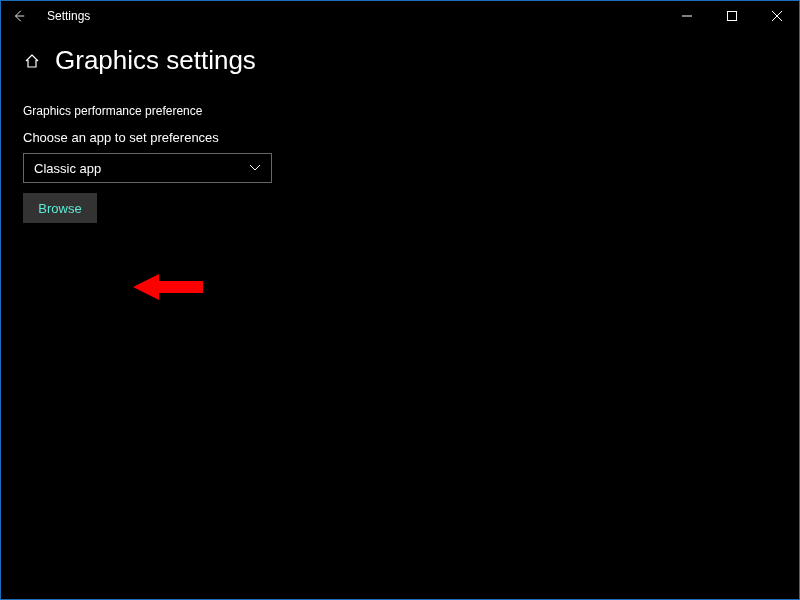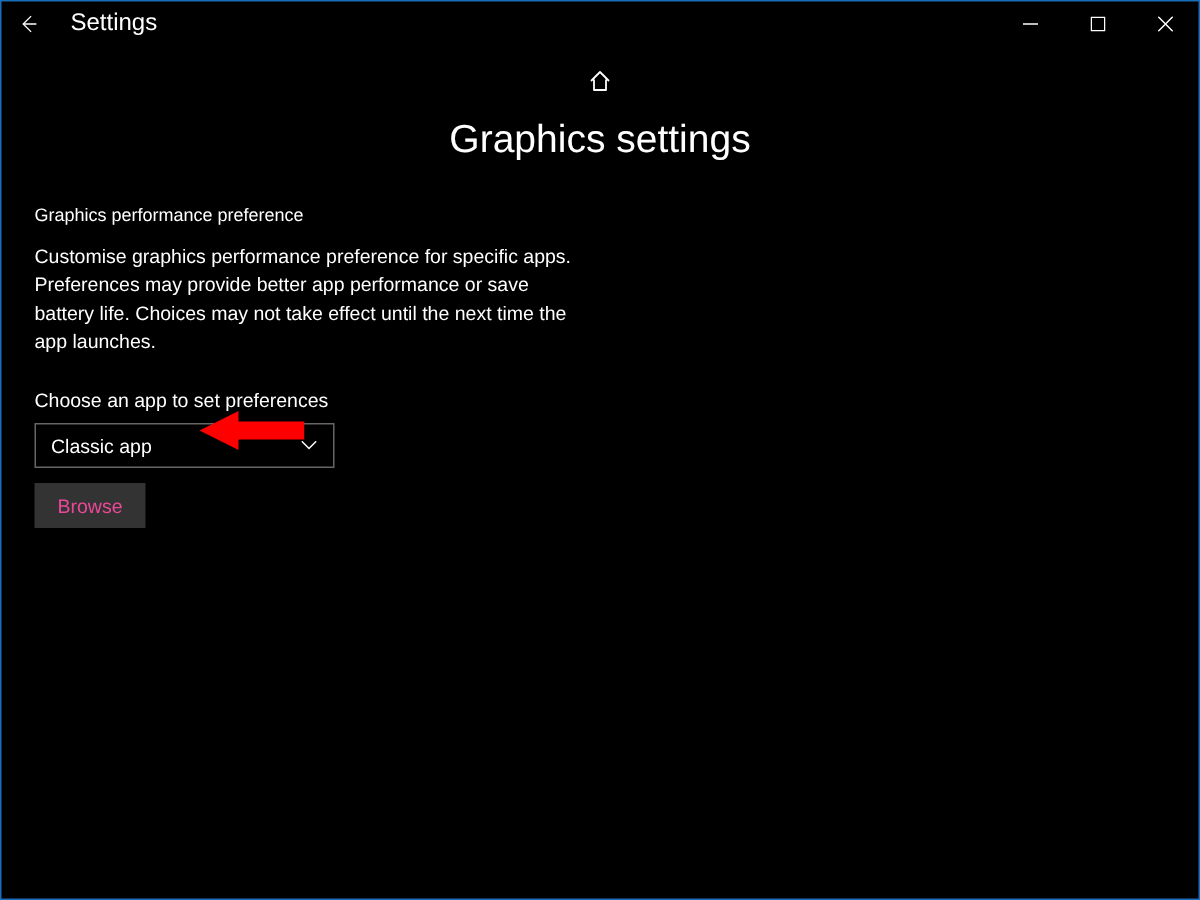--- a/index.html
+++ b/index.html
@@ -29,21 +29,21 @@
     }
     .back-arrow {
       width: 20px;
       height: 20px;
       display: flex;
       align-items: center;
       justify-content: center;
       color: #ffffff;
     }
     .titlebar-title {
-      font-size: 16px;
+      font-size: 12px;
       color: #ffffff;
     }
     .titlebar-controls {
       margin-left: auto;
       display: flex;
       height: 100%;
     }
     .win-btn {
       width: 45px;
       height: 30px;
@@ -53,21 +53,20 @@
       color: #ffffff;
     }
     .content {
       padding: 14px 22px;
     }
     .page-header {
       display: flex;
       align-items: center;
       gap: 14px;
       margin-bottom: 28px;
-      flex-direction: column;
     }
     .home-icon {
       width: 18px;
       height: 18px;
       display: flex;
       align-items: center;
       justify-content: center;
       color: #ffffff;
     }
     .page-title {
@@ -83,21 +82,21 @@
       font-size: 13px;
       line-height: 1.45;
       max-width: 370px;
       margin-bottom: 22px;
     }
     .field-label {
       font-size: 13px;
       margin-bottom: 8px;
     }
     .dropdown {
-      width: 200px;
+      width: 249px;
       height: 30px;
       border: 1px solid #666666;
       background: #000000;
       color: #ffffff;
       display: flex;
       align-items: center;
       justify-content: space-between;
       padding: 0 10px;
       font-size: 13px;
       margin-bottom: 10px;
@@ -108,21 +107,21 @@
       height: 12px;
       display: flex;
       align-items: center;
       justify-content: center;
     }
     .browse-btn {
       width: 74px;
       height: 30px;
       background: #333333;
       border: none;
-      color: #ec4899;
+      color: #5eead4;
       font-size: 13px;
       display: flex;
       align-items: center;
       justify-content: center;
       cursor: default;
       margin-bottom: 22px;
     }
     .empty-msg {
       font-size: 13px;
       line-height: 1.45;
@@ -177,21 +176,20 @@
       <div class="home-icon">
         <svg width="16" height="16" viewBox="0 0 16 16">
           <path d="M2 8 L8 2 L14 8 M4 7 L4 14 L12 14 L12 7" stroke="#ffffff" stroke-width="1.2" fill="none" stroke-linejoin="round"></path>
         </svg>
       </div>
       <h1 class="page-title">Graphics settings</h1>
     </div>
 
     <h2 class="section-heading">Graphics performance preference</h2>
 
-    <p class="description">Customise graphics performance preference for specific apps. Preferences may provide better app performance or save battery life. Choices may not take effect until the next time the app launches.</p>
 
     <div class="field-label">Choose an app to set preferences</div>
 
     <div class="dropdown">
       <span>Classic app</span>
       <span class="chevron">
         <svg width="10" height="6" viewBox="0 0 10 6">
           <path d="M0 0 L5 5 L10 0" stroke="#ffffff" stroke-width="1" fill="none"></path>
         </svg>
       </span>

